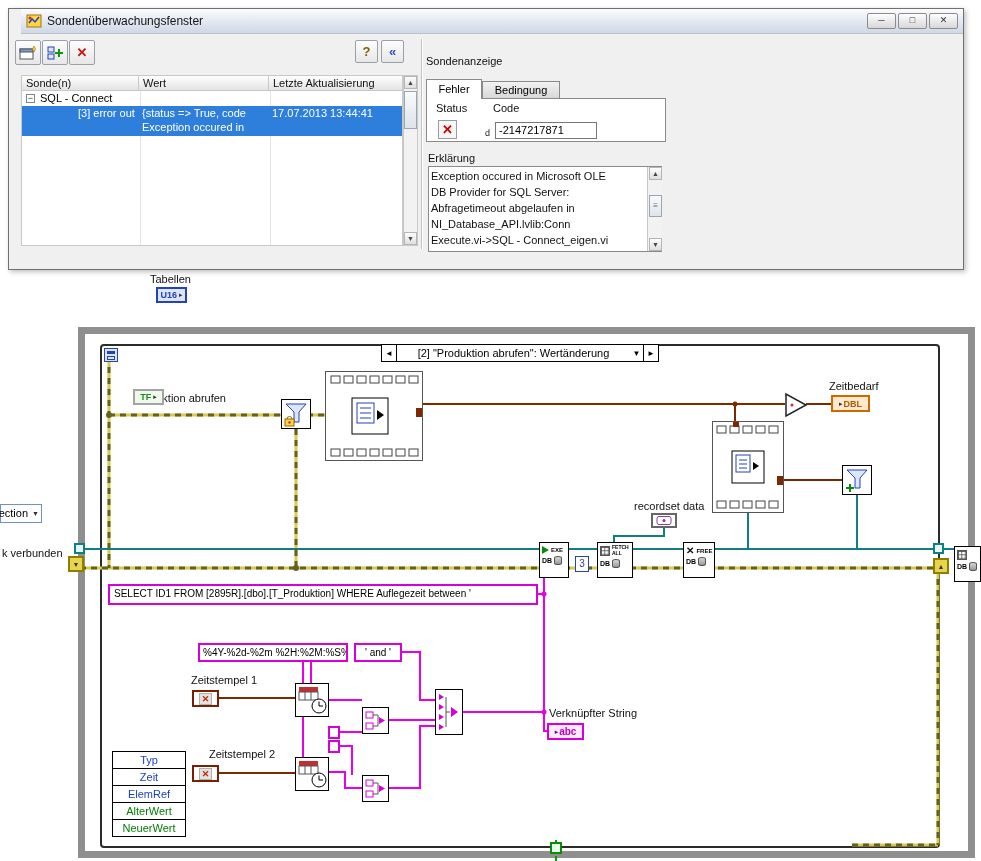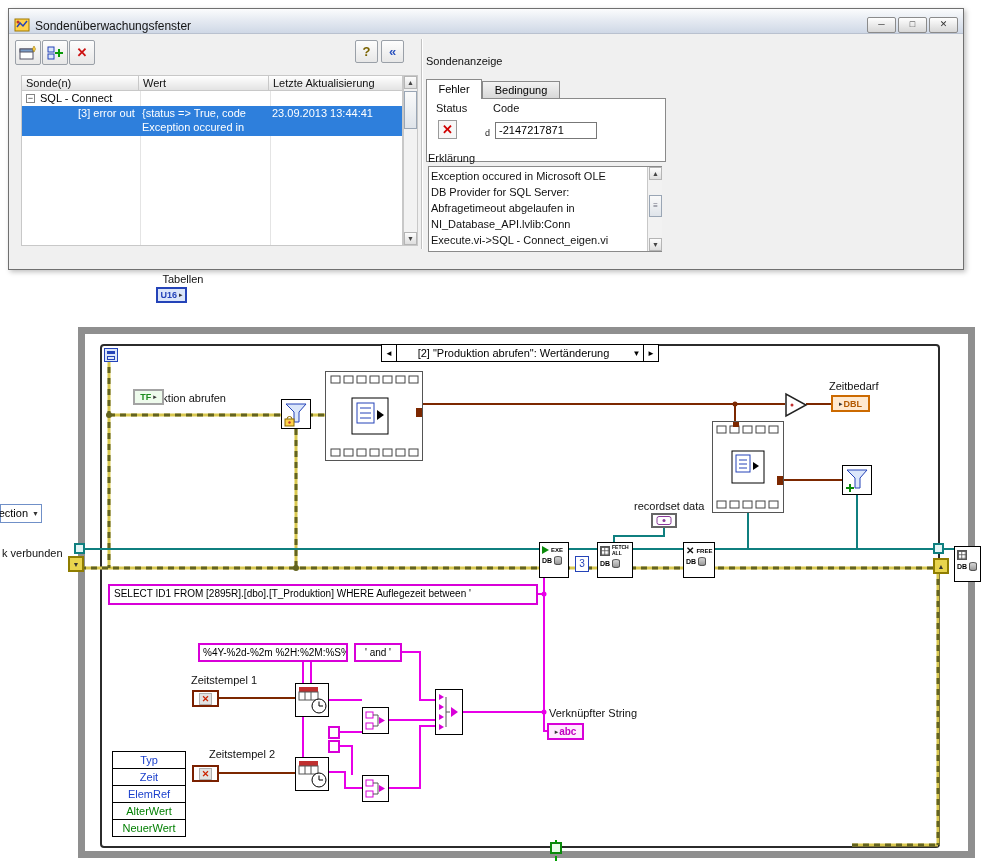--- a/index.html
+++ b/index.html
@@ -2,21 +2,21 @@
 <html><head>
 <meta charset="utf-8">
 <style>
   *{box-sizing:border-box}
   body{margin:0;font-family:"Liberation Sans",sans-serif;background:#fff}
   .stage{position:relative;width:981px;height:861px;background:#fff;overflow:hidden}
   .abs{position:absolute}
 
   
   .win{position:absolute;background:#f0f0f0;border:1px solid #707070;box-shadow:2px 2px 5px rgba(0,0,0,.25);z-index:10}
-  .titlebar{position:absolute;left:0;top:0;right:0;height:25px;background:linear-gradient(#fbfcfd,#e4e9f1 50%,#cfd8e6);border-bottom:1px solid #b9c1cf;display:flex;align-items:flex-end;padding:0 5px}
+  .titlebar{position:absolute;left:12px;top:0;right:0;height:25px;background:linear-gradient(#fbfcfd,#e4e9f1 50%,#cfd8e6);border-bottom:1px solid #b9c1cf;display:flex;align-items:center;padding:0 5px}
   .title-text{font-size:12px;color:#141414;margin-left:5px;white-space:nowrap}
   .winbtns{margin-left:auto;display:flex;gap:2px}
   .wbtn{width:29px;height:16px;border:1px solid #8b8b8b;border-radius:2px;background:linear-gradient(#fefefe,#d7d7d7);font-size:9px;line-height:13px;text-align:center;color:#333;cursor:default}
   .tbbtn{position:absolute;width:26px;height:25px;border:1px solid #9aa0a8;border-radius:2px;background:linear-gradient(#fdfdfd,#e7e7e7);display:flex;align-items:center;justify-content:center}
   .hcell{position:absolute;height:16px;background:linear-gradient(#ffffff,#e3e3e3);border:1px solid #c8c8c8;border-left:none;font-size:11px;padding:1px 4px;color:#111;white-space:nowrap;overflow:hidden}
   .tbody{position:absolute;background:#fff;border:1px solid #c8c8c8;border-top:none}
   .colsep{position:absolute;top:0;bottom:0;width:1px;background:#e4e4e4}
   .selrow{position:absolute;background:#2e7fdc;color:#fff}
   .s11{font-size:11px;white-space:nowrap}
   .sb{position:absolute;background:#f2f2f2;border:1px solid #c8c8c8}
@@ -170,38 +170,38 @@
       <div class="colsep" style="left:118px"></div>
       <div class="colsep" style="left:248px"></div>
       <div class="abs" style="left:0;top:0;width:382px;height:15px">
         <span class="abs" style="left:4px;top:3px;width:9px;height:9px;border:1px solid #848484;font-size:9px;line-height:7px;text-align:center;color:#333">−</span>
         <span class="abs s11" style="left:18px;top:1px">SQL - Connect</span>
       </div>
       <div class="selrow" style="left:0;top:15px;width:380px;height:30px">
         <span class="abs s11" style="left:56px;top:1px">[3] error out</span>
         <span class="abs s11" style="left:120px;top:1px">{status =&gt; True, code</span>
         <span class="abs s11" style="left:120px;top:15px">Exception occured in</span>
-        <span class="abs s11" style="left:250px;top:1px">23.09.2013 13:44:41</span>
+        <span class="abs s11" style="left:250px;top:1px">17.07.2013 13:44:41</span>
       </div>
     </div>
 
     <div class="sb" style="left:394px;top:66px;width:15px;height:171px">
       <div class="sbbtn" style="left:0;top:0;width:13px;height:13px">▲</div>
       <div class="sbthumb" style="left:0;top:15px;width:13px;height:38px"></div>
       <div class="sbbtn" style="left:0;top:156px;width:13px;height:13px">▼</div>
     </div>
 
     <div class="abs" style="left:412px;top:30px;width:2px;height:210px;border-left:1px solid #c2c2c2;border-right:1px solid #fff"></div>
 
     <span class="lab" style="left:417px;top:46px">Sondenanzeige</span>
 
     <div class="tab" style="left:417px;top:70px;width:56px;height:20px;background:#fff;border-bottom:none;z-index:2;padding-top:3px">Fehler</div>
     <div class="tab" style="left:473px;top:72px;width:78px;height:18px;background:linear-gradient(#f2f2f2,#d8d8d8);padding-top:2px">Bedingung</div>
 
-    <div class="tabpage" style="left:417px;top:89px;width:240px;height:64px">
+    <div class="tabpage" style="left:417px;top:89px;width:240px;height:44px">
       <span class="lab" style="left:9px;top:3px">Status</span>
       <span class="lab" style="left:66px;top:3px">Code</span>
       <div class="abs" style="left:11px;top:21px;width:19px;height:19px;border:1px solid #9a9a9a;background:#f7f7f7;text-align:center;line-height:17px;color:#d00000;font-weight:bold;font-size:13px">✕</div>
       <span class="abs" style="left:58px;top:29px;font-size:9px;color:#222">d</span>
       <div class="abs" style="left:68px;top:23px;width:102px;height:17px;border:1px solid #777;background:#fff;font-size:11px;padding:1px 3px">-2147217871</div>
     </div>
 
     <span class="lab" style="left:419px;top:143px">Erklärung</span>
     <div class="abs" style="left:419px;top:157px;width:234px;height:86px;border:1px solid #8a8a8a;background:#fff">
       <div class="abs" style="left:2px;top:1px;width:214px;height:82px;font-size:11px;line-height:16px;color:#111;overflow:hidden">
@@ -212,21 +212,21 @@
         <div>Execute.vi-&gt;SQL - Connect_eigen.vi</div>
       </div>
       <div class="sb" style="left:218px;top:0;width:15px;height:84px;border:none;border-left:1px solid #c8c8c8">
         <div class="sbbtn" style="left:1px;top:0;width:13px;height:13px">▲</div>
         <div class="sbthumb" style="left:1px;top:28px;width:13px;height:22px;line-height:20px">≡</div>
         <div class="sbbtn" style="left:1px;top:71px;width:13px;height:13px">▼</div>
       </div>
     </div>
   </div>
 
-  <span class="lab" style="left:150px;top:273px;width:66px;text-align:center">Tabellen</span>
+  <span class="lab" style="left:150px;top:273px;width:66px;">Tabellen</span>
   <div class="term t-u16" style="left:156px;top:287px;width:31px;height:16px;gap:2px">
     <span>U16</span>
     <span class="arr">▸</span>
   </div>
 
   <div class="selector" style="left:381px;top:344px;width:278px;height:18px">
     <span class="selcell" style="width:15px;border-right:1px solid #000;font-size:8px">◄</span>
     <span class="selcell" style="flex:1;white-space:nowrap;padding:0 3px">[2] "Produktion abrufen": Wertänderung</span>
     <span class="selcell" style="width:13px;font-size:8px">▼</span>
     <span class="selcell" style="width:15px;border-left:1px solid #000;font-size:8px">►</span>

